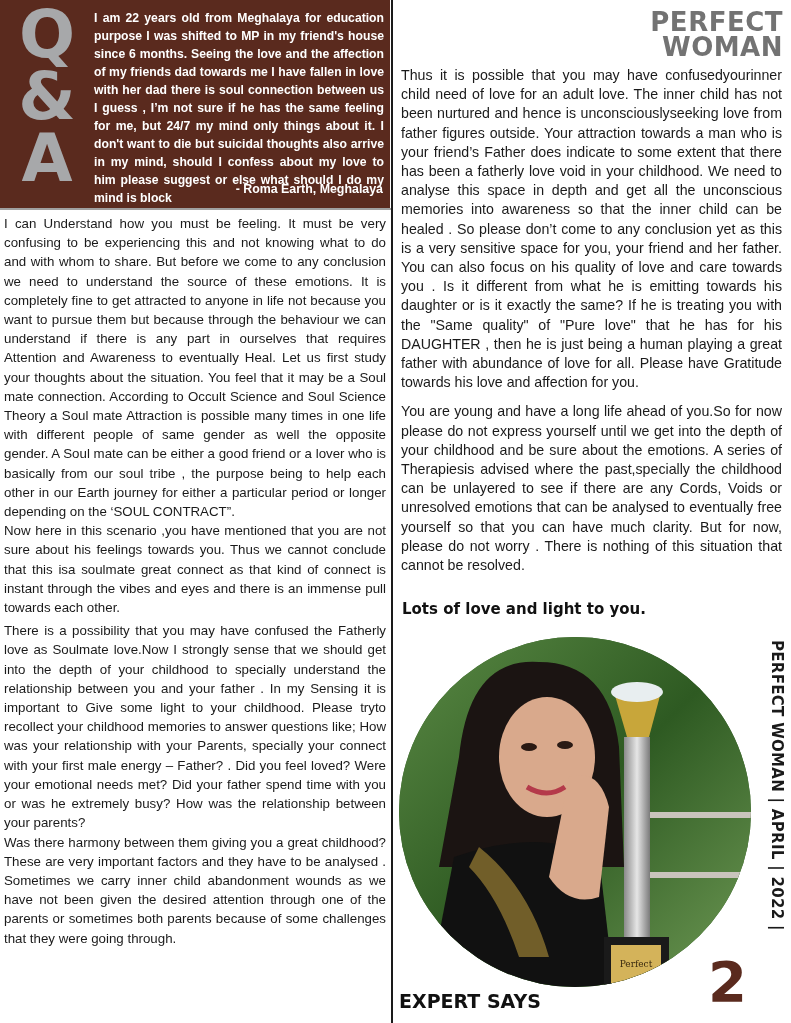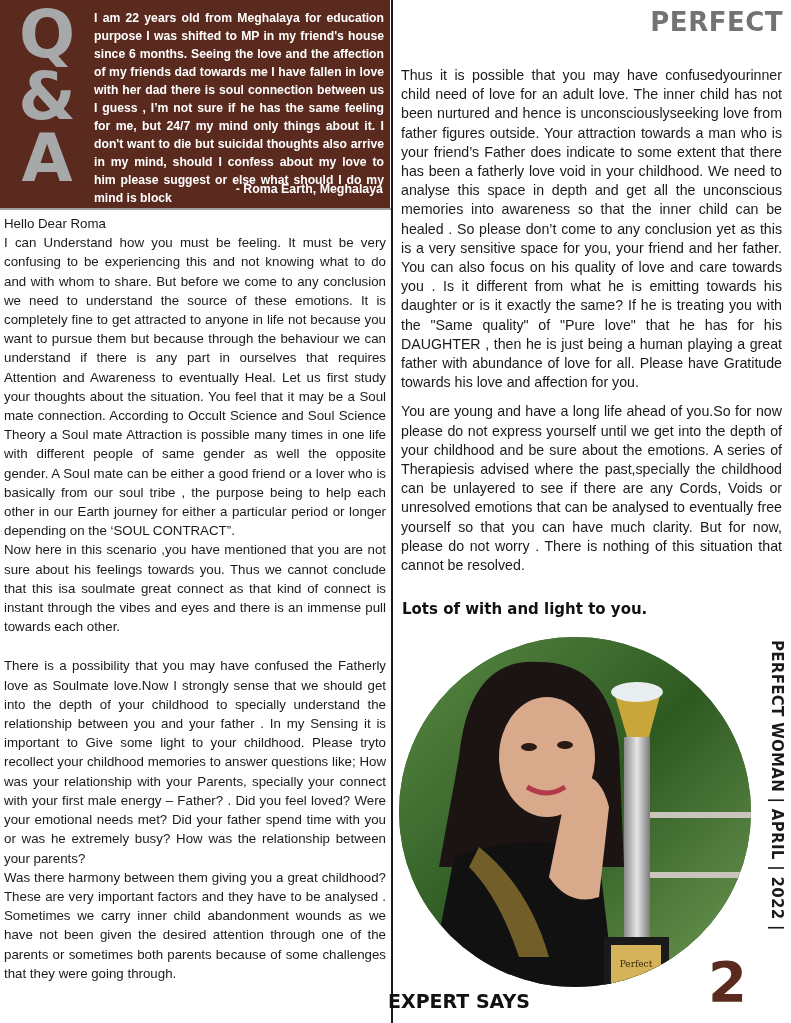--- a/index.html
+++ b/index.html
@@ -31,21 +31,21 @@
   }
   .divider-h {
     position: absolute; left: 0; top: 208px; width: 391px; height: 2px; background: #a0a0a0;
   }
 
   .left-col {
     position: absolute; left: 4px; top: 214px; width: 382px;
     font-size: 13.3px; line-height: 19.2px; text-align: justify; color: #1a1a1a;
   }
   .left-col p { margin: 0; }
-  .left-col p.gap { margin-top: 20px; }
+  .left-col p.gap { margin-top: 4px; }
 
   .brand {
     position: absolute; right: 8px; top: 10px; text-align: right;
     font-family: "DejaVu Sans", sans-serif; font-weight: bold; color: #737373;
     font-size: 26px; line-height: 25px; letter-spacing: 0.5px;
   }
 
   .right-col {
     position: absolute; left: 401px; top: 66px; width: 381px;
     font-size: 14.2px; line-height: 19.2px; text-align: justify; color: #1a1a1a;
@@ -69,57 +69,57 @@
     writing-mode: vertical-rl;
     font-family: "DejaVu Sans", sans-serif; font-weight: bold; font-size: 15px;
     color: #1a1a1a; letter-spacing: 0.3px; white-space: nowrap;
   }
   .page-num {
     position: absolute; left: 708px; top: 950px;
     font-family: "DejaVu Sans", sans-serif; font-weight: bold; font-size: 56px;
     color: #5a2a1e; line-height: 64px; letter-spacing: -2px;
   }
   .section-label {
-    position: absolute; left: 388px; top: 990px;
+    position: absolute; left: 399px; top: 990px;
     font-family: "DejaVu Sans", sans-serif; font-weight: bold; font-size: 19px; color: #111; text-align: right;
   }
 </style>
 </head>
 <body>
 
 <div class="qa-box">
   <div class="qa-letters">
     <div>Q</div>
     <div>&amp;</div>
     <div>A</div>
   </div>
   <div class="qa-question">I am 22 years old from Meghalaya for education purpose I was shifted to MP in my friend's house since 6 months. Seeing the love and the affection of my friends dad towards me I have fallen in love with her dad there is soul connection between us I guess , I’m not sure if he has the same feeling for me, but 24/7 my mind only things about it. I don't want to die but suicidal thoughts also arrive in my mind, should I confess about my love to him please suggest or else what  should I do my mind is block</div>
   <div class="qa-author">- Roma Earth, Meghalaya</div>
 </div>
 
 <div class="divider-h"></div>
 <div class="divider-v"></div>
 
 <div class="left-col">
-  <p>Hello Dear Roma</p>
   <p>I can Understand how you must be feeling. It must be very confusing to be experiencing this and not knowing what to do and with whom to share. But before we come to any conclusion we need to understand the source of these emotions. It is completely fine to get attracted to anyone in life not because you want to pursue them but because through the behaviour we can understand if there is any part in ourselves that requires Attention and Awareness to eventually Heal. Let us first study your thoughts about the situation. You feel that it may be a Soul mate connection. According to Occult Science and Soul Science Theory a Soul mate Attraction is possible many times in one life with different people of same gender as well the opposite gender. A Soul mate can be either a good friend or a lover who is basically from our soul tribe , the purpose being to help each other in our Earth journey for either a particular period or longer  depending on the ‘SOUL CONTRACT”.</p>
   <p>Now here in this scenario ,you have mentioned that you are not sure about his feelings towards you. Thus we cannot conclude that this isa soulmate great connect as that kind of connect is instant through the vibes and eyes and there is an immense pull towards each other.</p>
   <p class="gap">There is a possibility that you may have confused the Fatherly love as Soulmate love.Now I strongly sense that we should get into the depth of your childhood to specially understand the relationship between you and your father . In my Sensing it is important to Give some light to your childhood. Please tryto recollect your childhood memories to answer questions like; How was your relationship with your Parents, specially your connect with your first male energy – Father? . Did you feel loved?  Were your emotional needs met? Did your father spend time with you or was he extremely busy? How was the relationship between your parents?</p>
   <p>Was there harmony between them giving you a great childhood? These are very important factors and they have to be analysed . Sometimes we carry inner child abandonment wounds as we have not been given the desired attention through one of the parents or sometimes both parents because of some challenges that they were going through.</p>
 </div>
 
 <div class="brand">
   <div>PERFECT</div>
+  <div>WOMAN</div>
 </div>
 
 <div class="right-col">
   <p>Thus it is possible that you may have confusedyourinner child need of love for an adult love. The inner child has not been nurtured and hence is unconsciouslyseeking love from father figures outside. Your attraction towards a man who is your friend’s Father does indicate to some extent that there has been a fatherly love void in your childhood. We need to analyse this space in depth and get all the unconscious memories into awareness so that the inner child can be healed . So please don’t come to any conclusion yet as this is a very sensitive space for you, your friend and her father. You can also focus on his quality of love and care towards you . Is it different from what he is emitting towards his daughter or is it exactly the same? If he is treating you with the "Same quality" of  "Pure love" that he has for his DAUGHTER , then he is just being a human playing a great father with abundance of love for all. Please have Gratitude towards his love and affection for you.</p>
   <p class="gap">You are young and have a long life ahead of you.So for now please do not express yourself until we get into the depth of your childhood and be sure about the emotions. A series of Therapiesis advised where the past,specially the childhood can be unlayered to see if there are any Cords, Voids or unresolved emotions that can be analysed to eventually free yourself so  that you can have much clarity. But for now,  please do not worry . There is nothing of this situation that cannot be resolved.</p>
 </div>
-<div class="signoff">Lots of with and light to you.</div>
+<div class="signoff">Lots of love and light to you.</div>
 
 <div class="photo">
   <svg viewBox="0 0 352 350" preserveAspectRatio="none">
     <defs>
       <linearGradient id="bg" x1="0" y1="0" x2="1" y2="1">
         <stop offset="0" stop-color="#5b8a45"></stop>
         <stop offset="0.5" stop-color="#2e5a22"></stop>
         <stop offset="1" stop-color="#6f9a55"></stop>
       </linearGradient>
       <linearGradient id="pole" x1="0" y1="0" x2="1" y2="0">

